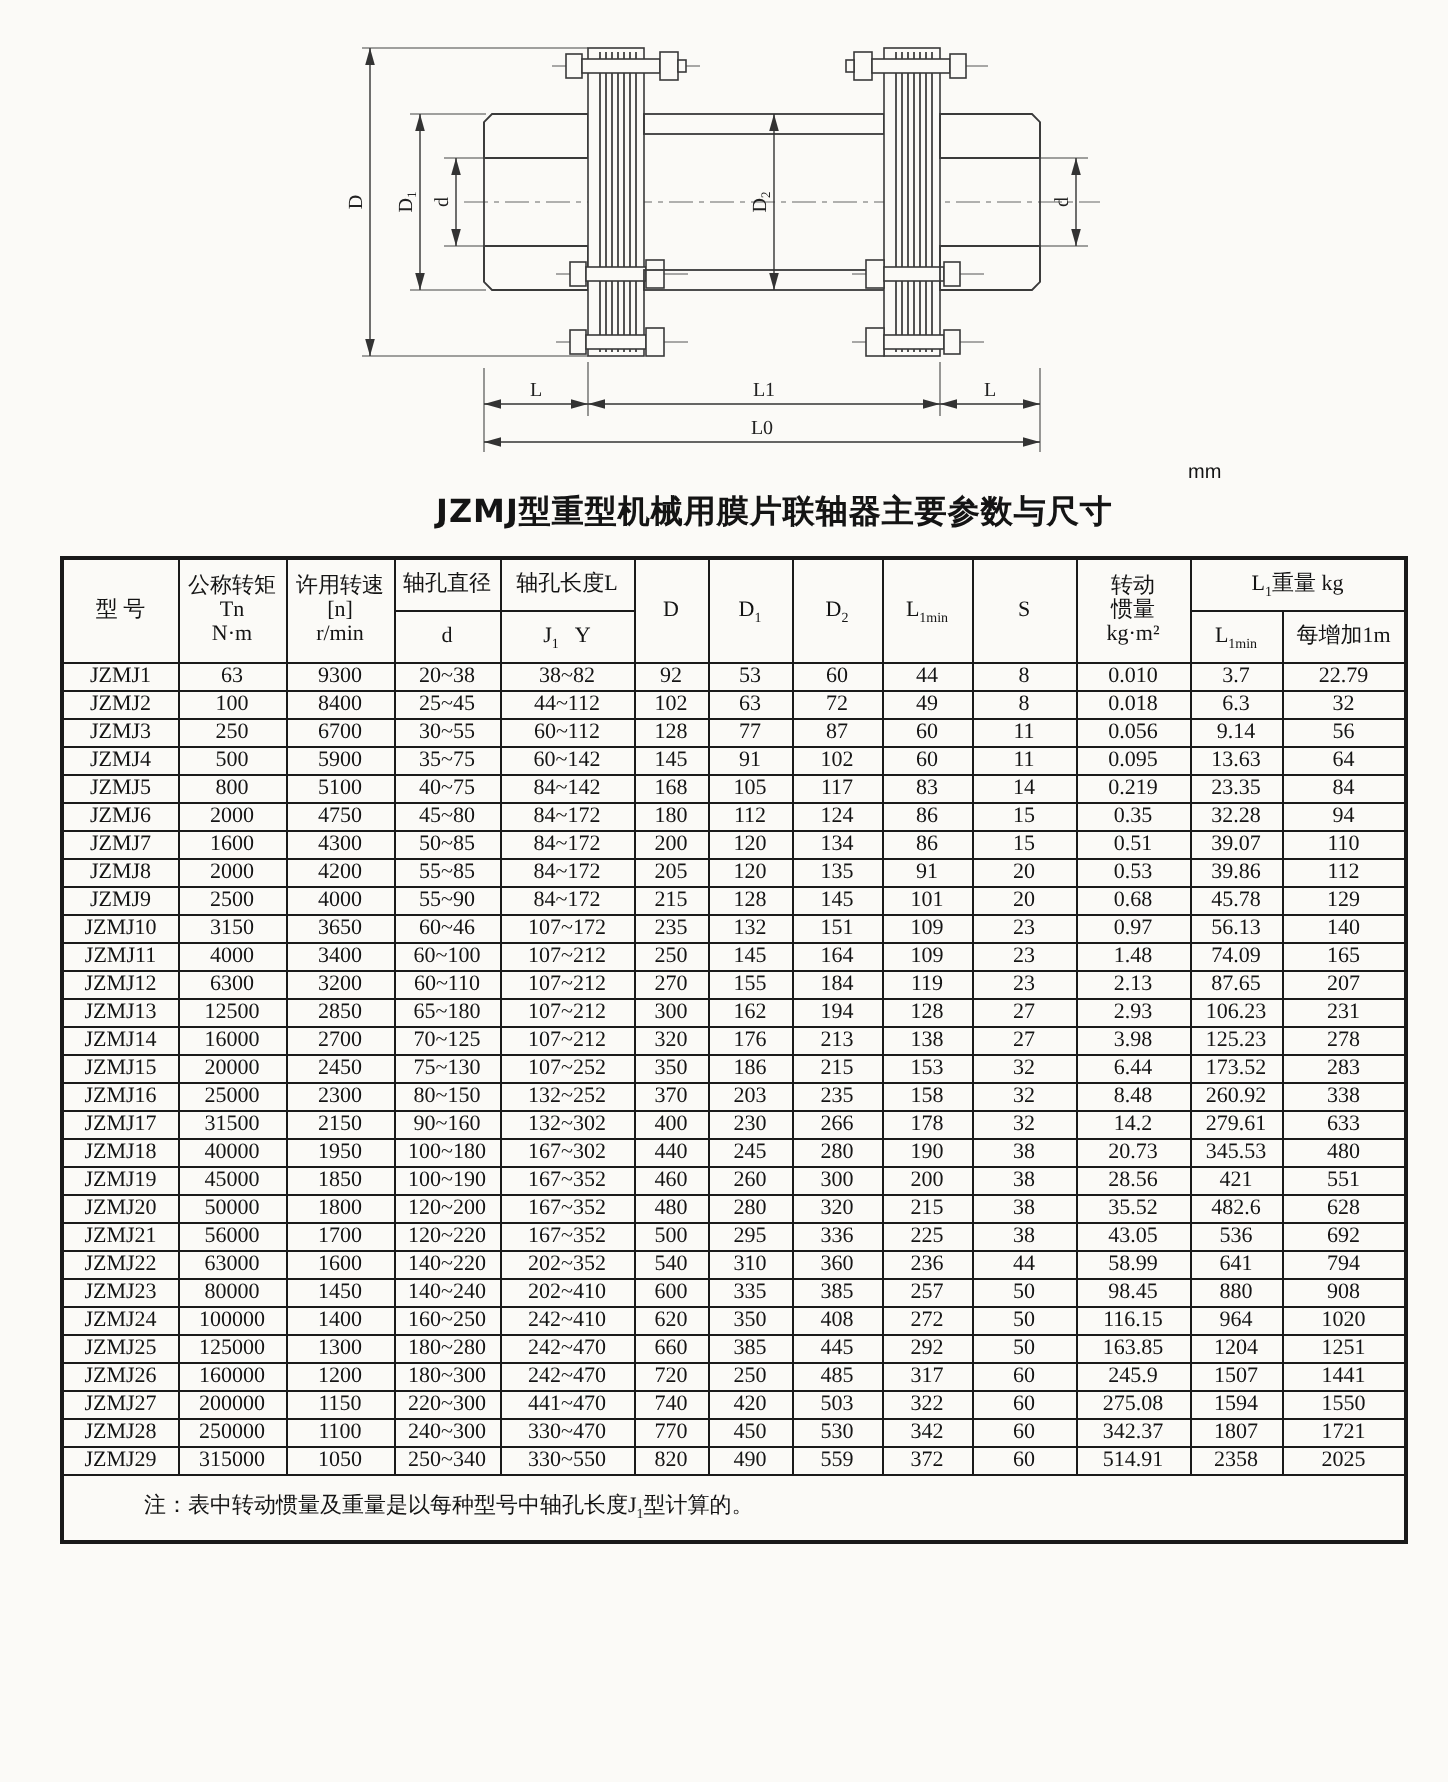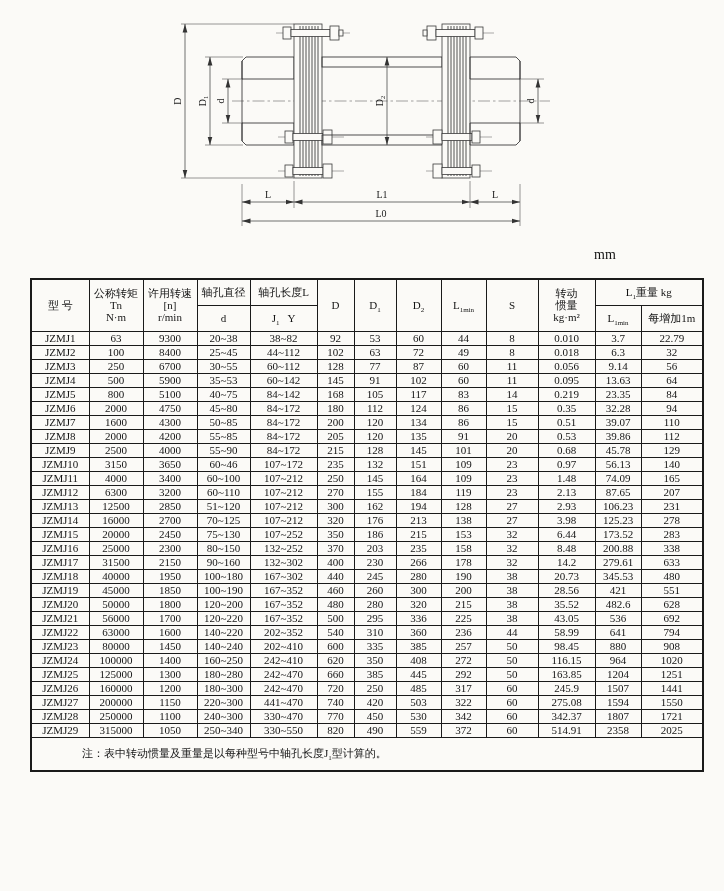--- a/index.html
+++ b/index.html
@@ -2,29 +2,29 @@
 <html><head>
 <meta charset="utf-8">
 <style>
   html,body{margin:0;padding:0;width:724px;height:891px;overflow:hidden;
     background:#fbfaf7;color:#141414;
     font-family:"Liberation Serif","DejaVu Serif",serif;}
   .page{position:absolute;inset:0;width:724px;height:891px;}
   .drawing{position:absolute;left:0;top:0;}
   .title{position:absolute;left:218px;top:246px;font-size:16px;font-weight:bold;
     font-family:"DejaVu Sans","Liberation Sans",sans-serif;letter-spacing:0.5px;}
-  .unit{position:absolute;left:594px;top:247px;font-size:14px;
-    font-family:Liberation Serif, serif;}
+  .unit{position:absolute;left:594px;top:231px;font-size:10px;
+    font-family:Liberation Sans, sans-serif;}
   table{position:absolute;left:30px;top:278px;width:672px;border-collapse:collapse;
     table-layout:fixed;border:2px solid #1a1a1a;}
   th,td{border:1px solid #1a1a1a;text-align:center;vertical-align:middle;
     padding:0;font-size:11px;font-weight:normal;line-height:1.12;}
   thead tr{height:26px;}
   tbody tr{height:14px;}
-  tfoot td{height:32px;text-align:left;padding-left:50px;}
+  tfoot td{height:32px;text-align:left;padding-left:40px;}
   .ln{display:block;}
   sub{font-size:7px;line-height:0;}
   .gap{margin-left:8px;}
   .dimtxt{font-size:10px;fill:#222;font-family:"Liberation Serif","DejaVu Serif",serif;}
   .oln{fill:none;stroke:#3a3a3a;stroke-width:0.9;}
   .wfill{fill:#fbfaf7;stroke:#3a3a3a;stroke-width:0.8;}
   .mem{stroke:#2a2a2a;stroke-width:0.8;}
   .ext{stroke:#444;stroke-width:0.55;fill:none;}
   .dim{stroke:#333;stroke-width:0.7;fill:none;}
   .axis{stroke:#555;stroke-width:0.5;fill:none;}
@@ -181,20 +181,21 @@
         <line class="dim" x1="470" y1="202" x2="520" y2="202" marker-start="url(#arw)" marker-end="url(#arw)"></line>
         <text class="dimtxt" x="495" y="198" text-anchor="middle">L</text>
       </g>
       <g>
         <line class="dim" x1="242" y1="221" x2="520" y2="221" marker-start="url(#arw)" marker-end="url(#arw)"></line>
         <text class="dimtxt" x="381" y="217" text-anchor="middle">L0</text>
       </g>
     </g>
   </svg>
 
+  <div class="title">JZMJ型重型机械用膜片联轴器主要参数与尺寸</div>
   <div class="unit">mm</div>
 
   <table>
     <colgroup>
       <col style="width:58px">
         <col style="width:54px">
         <col style="width:54px">
       <col style="width:53px">
         <col style="width:67px">
         <col style="width:37px">
@@ -283,21 +284,21 @@
           <td>60</td>
           <td>11</td>
           <td>0.056</td>
           <td>9.14</td>
           <td>56</td>
         </tr>
         <tr>
           <td>JZMJ4</td>
           <td>500</td>
           <td>5900</td>
-          <td>35~53</td>
+          <td>35~75</td>
           <td>60~142</td>
           <td>145</td>
           <td>91</td>
           <td>102</td>
           <td>60</td>
           <td>11</td>
           <td>0.095</td>
           <td>13.63</td>
           <td>64</td>
         </tr>
@@ -418,21 +419,21 @@
           <td>119</td>
           <td>23</td>
           <td>2.13</td>
           <td>87.65</td>
           <td>207</td>
         </tr>
         <tr>
           <td>JZMJ13</td>
           <td>12500</td>
           <td>2850</td>
-          <td>51~120</td>
+          <td>65~180</td>
           <td>107~212</td>
           <td>300</td>
           <td>162</td>
           <td>194</td>
           <td>128</td>
           <td>27</td>
           <td>2.93</td>
           <td>106.23</td>
           <td>231</td>
         </tr>
@@ -471,21 +472,21 @@
           <td>25000</td>
           <td>2300</td>
           <td>80~150</td>
           <td>132~252</td>
           <td>370</td>
           <td>203</td>
           <td>235</td>
           <td>158</td>
           <td>32</td>
           <td>8.48</td>
-          <td>200.88</td>
+          <td>260.92</td>
           <td>338</td>
         </tr>
         <tr>
           <td>JZMJ17</td>
           <td>31500</td>
           <td>2150</td>
           <td>90~160</td>
           <td>132~302</td>
           <td>400</td>
           <td>230</td>

